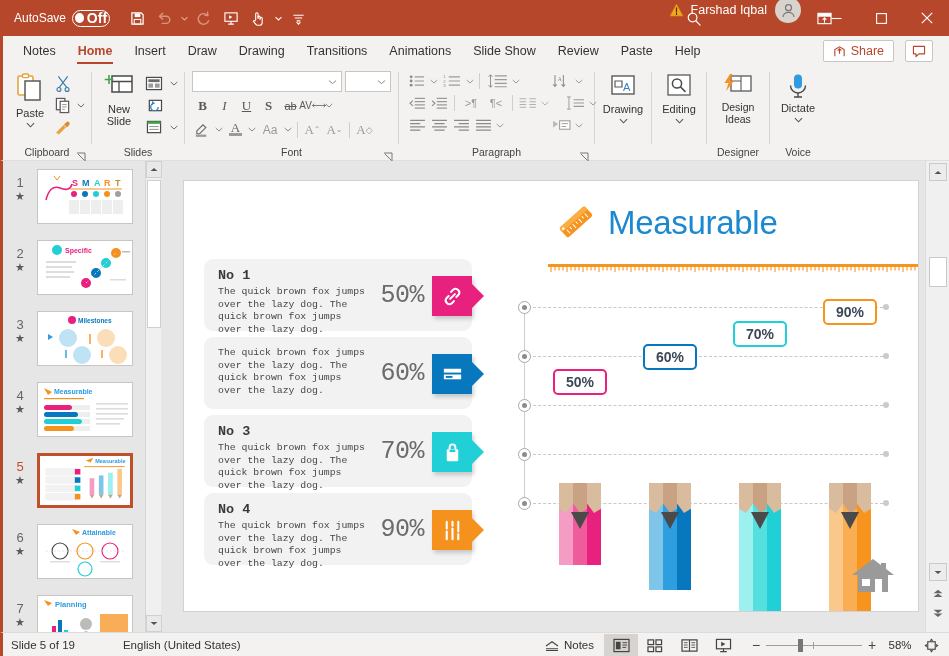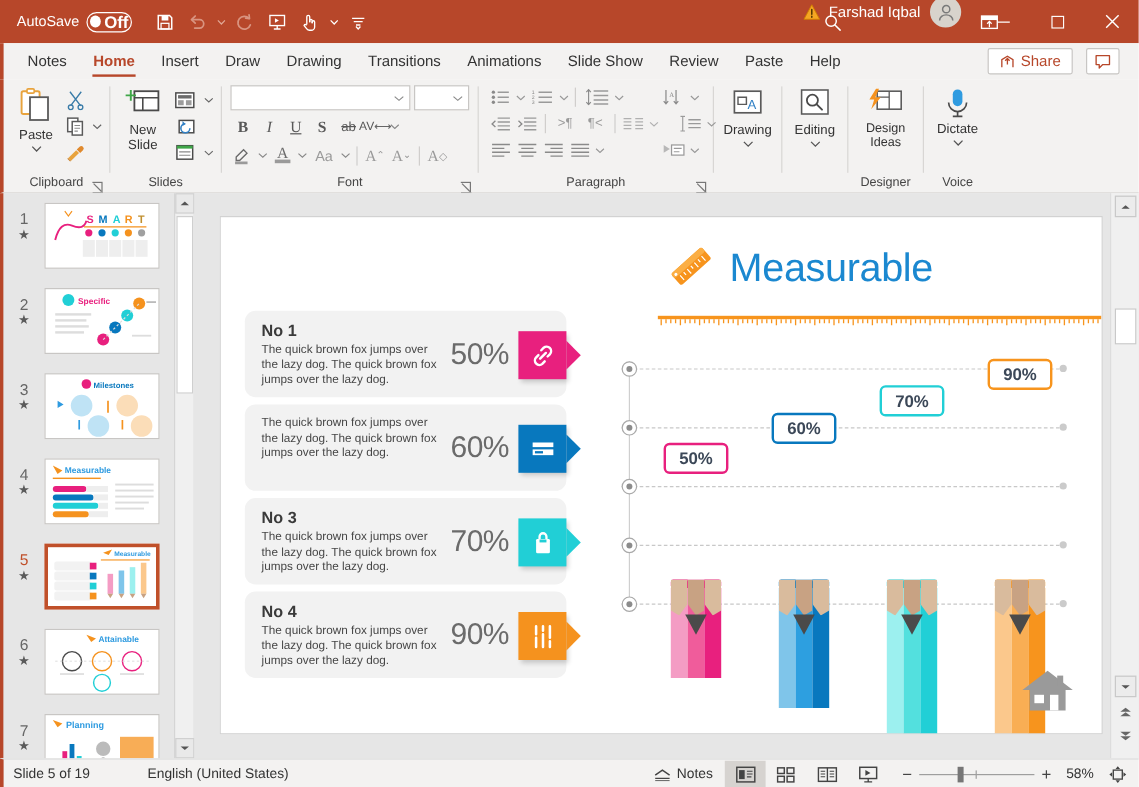--- a/index.html
+++ b/index.html
@@ -202,21 +202,21 @@
     position: absolute; left: 368px; top: 18px; display:flex; align-items:center; gap: 6px;
   }
   .slide-title {
     font-size: 33px; color: #1B88D0; font-weight: 400; letter-spacing: -0.3px;
   }
   .ruler-icon { width: 50px; height: 48px; }
   .ruler-line {
     position: absolute; left: 364px; top: 78px; width: 370px; height: 9px;
   }
 
-  .cards { position: absolute; left: 20px; top: 78px; width: 300px; }
+  .cards { position: absolute; left: 20px; top: 78px; width: 300px; font-family: Liberation Mono, monospace; }
   .card {
     position: relative; width: 268px; height: 72px; background: #F2F2F2;
     border-radius: 9px; margin-bottom: 6px; padding: 8px 10px 0 14px;
   }
   .card-title { font-size: 13.5px; font-weight: bold; color: #3A3A3A; line-height: 17px; }
   .card-desc { font-size: 9.8px; color: #464646; line-height: 12.6px; width: 150px; margin-top: 2px; }
   .card-pct {
     position: absolute; right: 48px; top: 22px; font-size: 25px; color: #6B6B6B;
     font-weight: 300; letter-spacing: -0.5px;
   }

